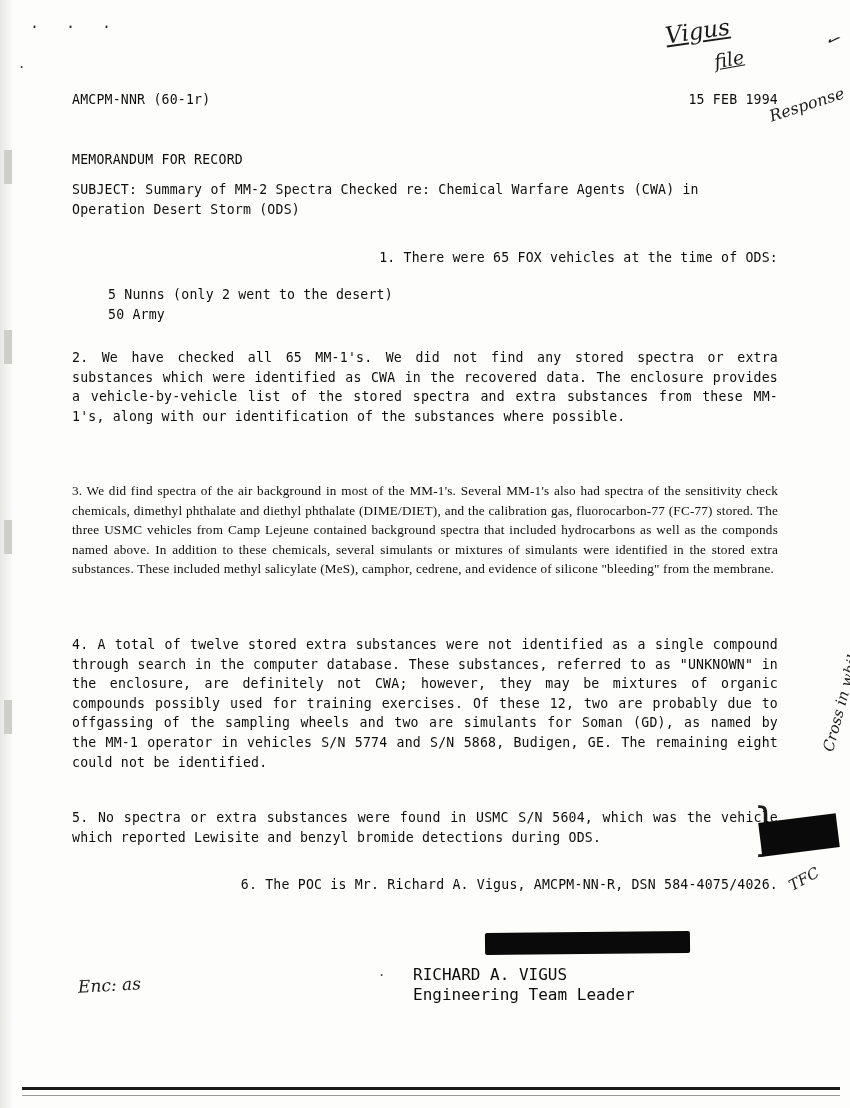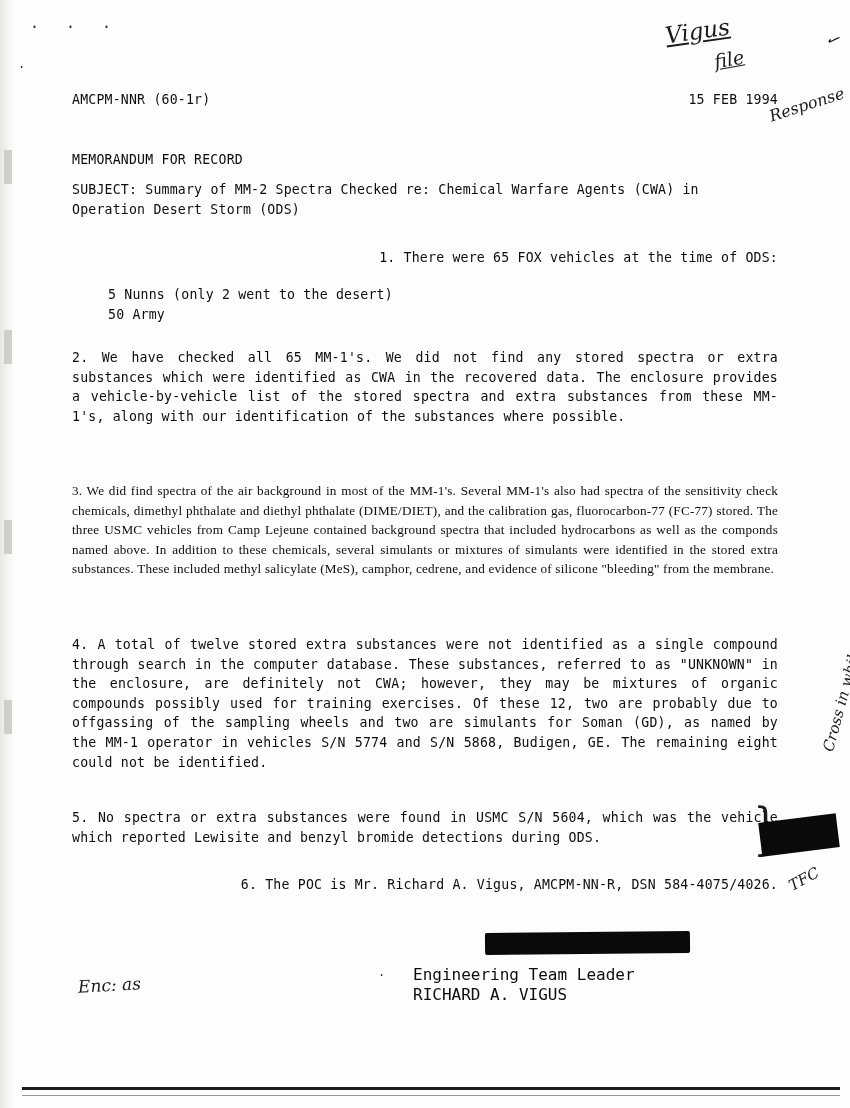--- a/index.html
+++ b/index.html
@@ -242,22 +242,22 @@
   </div>
 
   <div class="brace">}</div>
   <div class="redact redact-right"></div>
   <div class="hand hw-crossout">Cross in while</div>
   <div class="hand hw-tfc">TFC</div>
 
   <div class="redact redact-sig"></div>
 
   <div class="sig-block">
+    <div>RICHARD A. VIGUS</div>
     <div>Engineering Team Leader</div>
-    <div>RICHARD A. VIGUS</div>
   </div>
 
   <div class="hand hw-bottomleft">Enc: as</div>
   <div class="tiny-mark">·</div>
 
   <div class="edge-bottom-line2"></div>
   <div class="edge-bottom-line"></div>
 </div>
 
 </body></html>

